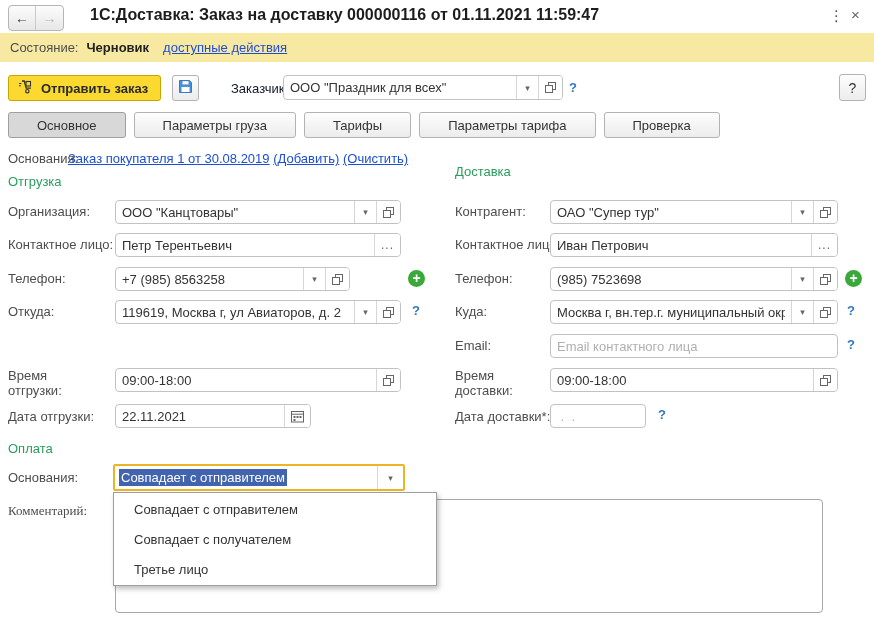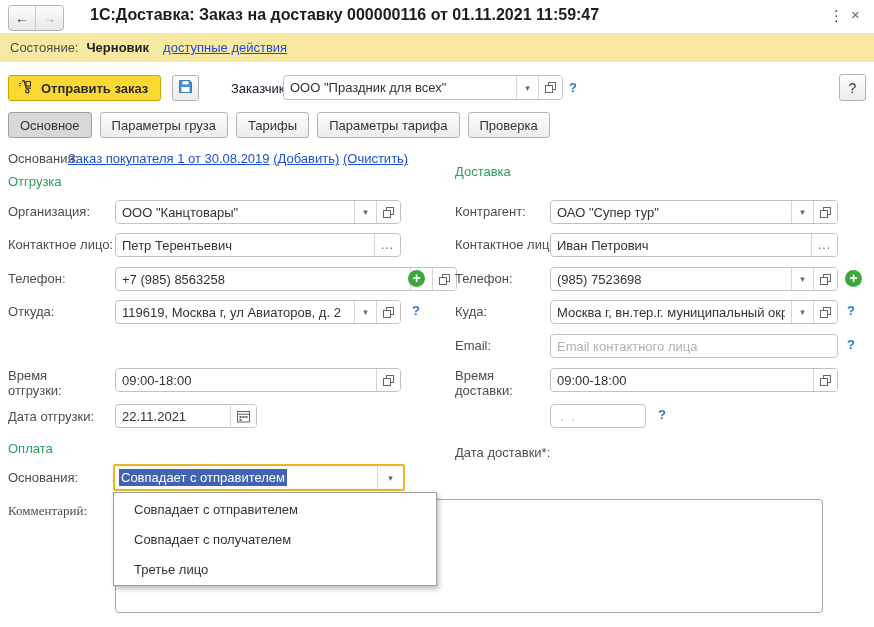--- a/index.html
+++ b/index.html
@@ -39,21 +39,21 @@
   .seg.dots { width:26px; font-size:12px; letter-spacing:1px; color:#666; }
   .seg.cal { width:26px; }
 
   .lbl { position:absolute; color:#4d4d4d; }
   .sec-hdr { position:absolute; color:#2a9d5c; }
   .q-help { position:absolute; color:#2f78c4; font-weight:bold; }
   .plus-icon { position:absolute; width:17px; height:17px; border-radius:50%; background:#3aa83a; color:#fff; font-weight:bold; font-size:14px; line-height:16px; text-align:center; }
 
   
   .tabs { position:absolute; left:8px; top:112px; display:flex; gap:8px; }
-  .tab { height:26px; padding:0 11px; display:flex; align-items:center; background:linear-gradient(#fdfdfd,#ececec); border:1px solid #b3b3b3; border-radius:3px; color:#333; }
+  .tab { height:26px; padding:0 28px; display:flex; align-items:center; background:linear-gradient(#fdfdfd,#ececec); border:1px solid #b3b3b3; border-radius:3px; color:#333; }
   .tab.active { background:#d8d8d8; border-color:#9f9f9f; }
 
   
   .payer-combo { position:absolute; left:113px; top:464px; width:292px; height:27px; border:2px solid #edb424; border-radius:2px; background:#fff; display:flex; align-items:stretch; }
   .payer-text { flex:1; display:flex; align-items:center; padding-left:4px; overflow:hidden; }
   .payer-text span { background:#4263ae; color:#fff; padding:1px 2px; white-space:nowrap; }
   .payer-arrow { width:26px; display:flex; align-items:center; justify-content:center; border-left:1px solid #d6d6d6; font-size:9px; color:#666; }
 
   .dropdown { position:absolute; left:113px; top:492px; width:324px; height:94px; background:#fff; border:1px solid #9e9e9e; box-shadow:2px 3px 5px rgba(0,0,0,.25); z-index:5; padding-top:2px; }
   .dd-item { height:30px; line-height:30px; padding-left:20px; color:#333; white-space:nowrap; }
@@ -139,21 +139,21 @@
       </span>
   </div>
 
   <span class="lbl" style="left:8px; top:237px;">Контактное лицо:</span>
   <div class="fld" style="left:115px; top:233px; width:286px;">
     <input value="Петр Терентьевич" style="">
     <span class="seg dots">...</span>
   </div>
 
   <span class="lbl" style="left:8px; top:271px;">Телефон:</span>
-  <div class="fld" style="left:115px; top:267px; width:342px;">
+  <div class="fld" style="left:115px; top:267px; width:235px;">
     <input value="+7 (985) 8563258" style="">
     <span class="seg arrow">▾</span>
     <span class="seg open">
         <svg width="11" height="11" viewBox="0 0 11 11">
           <rect x="3.5" y="0.5" width="7" height="7" fill="#fff" stroke="#666"></rect>
           <rect x="0.5" y="3.5" width="7" height="7" fill="#fff" stroke="#666"></rect>
         </svg>
       </span>
   </div>
   <span class="plus-icon" style="left:408px; top:270px;">+</span>
@@ -176,21 +176,21 @@
     <input value="09:00-18:00" style="">
     <span class="seg open">
         <svg width="11" height="11" viewBox="0 0 11 11">
           <rect x="3.5" y="0.5" width="7" height="7" fill="#fff" stroke="#666"></rect>
           <rect x="0.5" y="3.5" width="7" height="7" fill="#fff" stroke="#666"></rect>
         </svg>
       </span>
   </div>
 
   <span class="lbl" style="left:8px; top:409px;">Дата отгрузки:</span>
-  <div class="fld" style="left:115px; top:404px; width:142px;">
+  <div class="fld" style="left:115px; top:404px; width:196px;">
     <input value="22.11.2021" style="">
     <span class="seg cal">
         <svg width="13" height="13" viewBox="0 0 13 13">
           <rect x="0.5" y="1.5" width="12" height="10.5" fill="#fff" stroke="#666"></rect>
           <line x1="0.5" y1="4.2" x2="12.5" y2="4.2" stroke="#666"></line>
           <rect x="2.5" y="6" width="2" height="2" fill="#666"></rect>
           <rect x="5.5" y="6" width="2" height="2" fill="#666"></rect>
           <rect x="8.5" y="6" width="2" height="2" fill="#666"></rect>
           <rect x="2.5" y="9" width="2" height="2" fill="#666"></rect>
         </svg>
@@ -251,21 +251,21 @@
   <div class="fld" style="left:550px; top:368px; width:288px;">
     <input value="09:00-18:00" style="">
     <span class="seg open">
         <svg width="11" height="11" viewBox="0 0 11 11">
           <rect x="3.5" y="0.5" width="7" height="7" fill="#fff" stroke="#666"></rect>
           <rect x="0.5" y="3.5" width="7" height="7" fill="#fff" stroke="#666"></rect>
         </svg>
       </span>
   </div>
 
-  <span class="lbl" style="left:455px; top:409px;margin-top:36px;">Дата доставки*:</span>
+  <span class="lbl" style="left:455px; top:409px;">Дата доставки*:</span>
   <div class="fld" style="left:550px; top:404px; width:96px;">
     <input placeholder=" .  ." style="">
   </div>
   <span class="q-help" style="left:658px; top:407px;">?</span>
 
   <span class="sec-hdr" style="left:8px; top:441px;">Оплата</span>
   <span class="lbl" style="left:8px; top:470px;">Основания:</span>
   <div class="payer-combo">
     <div class="payer-text">
         <span>Совпадает с отправителем</span>

